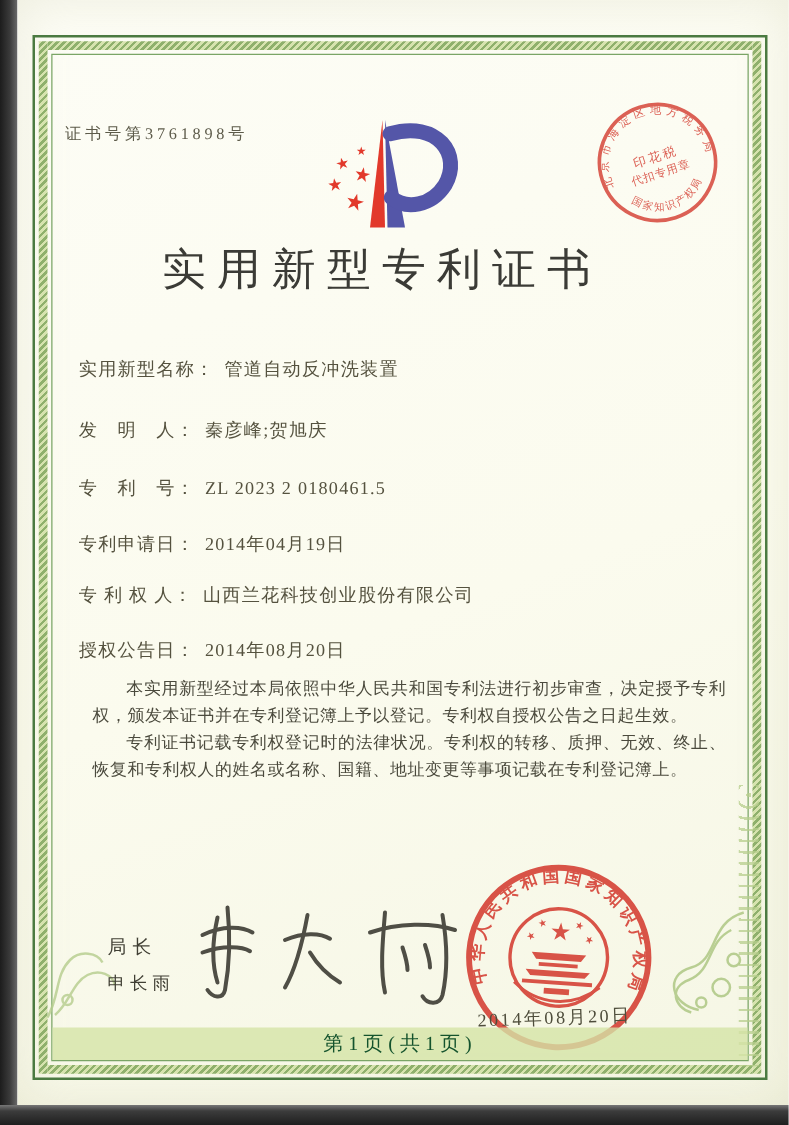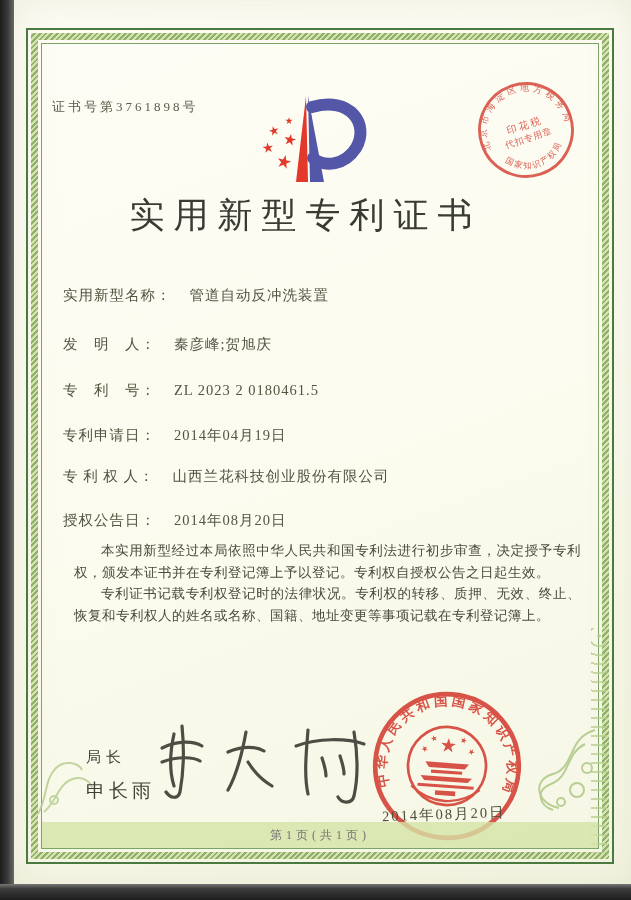--- a/index.html
+++ b/index.html
@@ -17,38 +17,38 @@
     box-shadow:inset 0 0 40px rgba(190,190,150,.25);}
   .frame-outer{position:absolute;left:26px;top:28px;right:17px;bottom:36px;
     border:2px solid #4b7a41;}
   .frame-band{position:absolute;left:31px;top:33px;right:22px;bottom:41px;
     border:7px solid transparent;
     border-image:repeating-linear-gradient(135deg,#d6e3ae 0 2px,#8fb06c 2px 4px) 7;}
   .frame-inner{position:absolute;left:41px;top:43px;right:32px;bottom:51px;
     border:1px solid #7aa566;}
   .footer-band{position:absolute;left:42px;right:33px;bottom:52px;height:26px;
     background:rgba(213,228,166,.8);display:flex;align-items:center;justify-content:center;}
-  .page-footer{font-size:12px;letter-spacing:4px;color:#737373;}
+  .page-footer{font-size:16px;letter-spacing:4px;color:#14532d;}
   .cert-number{position:absolute;left:52px;top:98px;font-size:13px;
     letter-spacing:3px;color:#5d5b4a;}
   .logo{position:absolute;left:240px;top:90px;width:148px;height:100px;}
   .tax-seal{position:absolute;left:468px;top:72px;width:116px;height:116px;
     transform:rotate(-18deg);opacity:.85;}
   .page-title{position:absolute;left:0;right:20px;top:192px;text-align:center;
     font-size:35px;font-weight:normal;letter-spacing:9px;color:#3b3b36;}
   .field{position:absolute;left:63px;font-size:14.5px;color:#55523f;
     letter-spacing:1px;white-space:nowrap;}
   .f0{top:286px}.f1{top:335px}.f2{top:381px}.f3{top:426px}.f4{top:467px}.f5{top:511px}
-  .field .lbl{margin-right:18px;}
+  .field .lbl{margin-right:8px;}
   .body-text{position:absolute;left:58px;right:50px;top:540px;color:#4b4a3d;margin-left:16px;}
   .body-text p{margin:0;font-size:13.5px;line-height:21.5px;text-indent:2em;
     text-align:justify;letter-spacing:.5px;}
   .issuer-title{position:absolute;left:86px;top:748px;font-size:15px;
     letter-spacing:5px;color:#403f34;}
-  .issuer-name{position:absolute;left:86px;top:778px;font-size:19px;
+  .issuer-name{position:absolute;left:86px;top:778px;font-size:14px;
     letter-spacing:4px;color:#403f34;}
   .signature{position:absolute;left:150px;top:718px;width:235px;height:92px;}
   .main-seal{position:absolute;left:369px;top:688px;width:156px;height:156px;
     opacity:.92;transform:rotate(4deg);}
   .date-stamp{position:absolute;left:382px;top:805px;font-size:14.5px;
     letter-spacing:2px;color:#4e4d3b;transform:rotate(-2deg);z-index:3;}
   .orn-right{position:absolute;right:24px;top:628px;width:16px;height:225px;opacity:.75;
     background:repeating-radial-gradient(circle at 50% 8px,#b7ce8d 0 2px,transparent 2px 9px);}
   .orn-br{position:absolute;right:30px;bottom:80px;width:86px;height:96px;}
   .orn-bl{position:absolute;left:34px;bottom:82px;width:70px;height:62px;}

